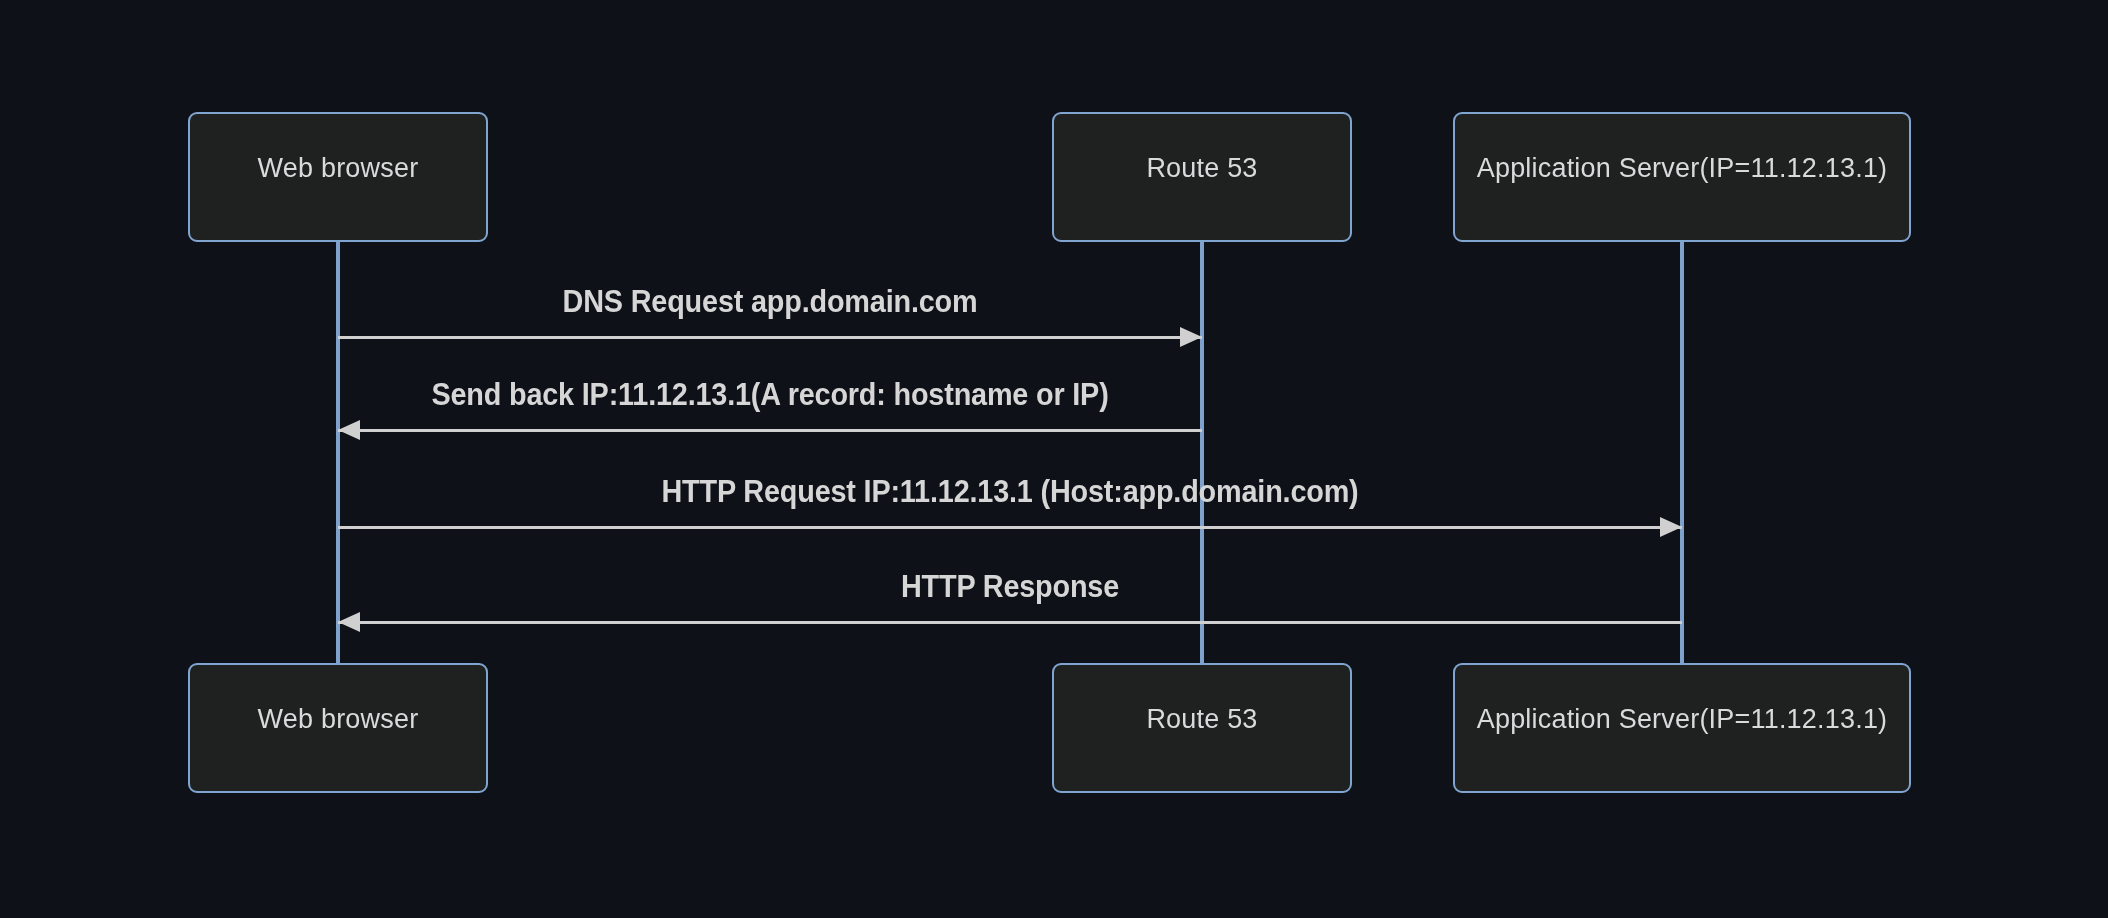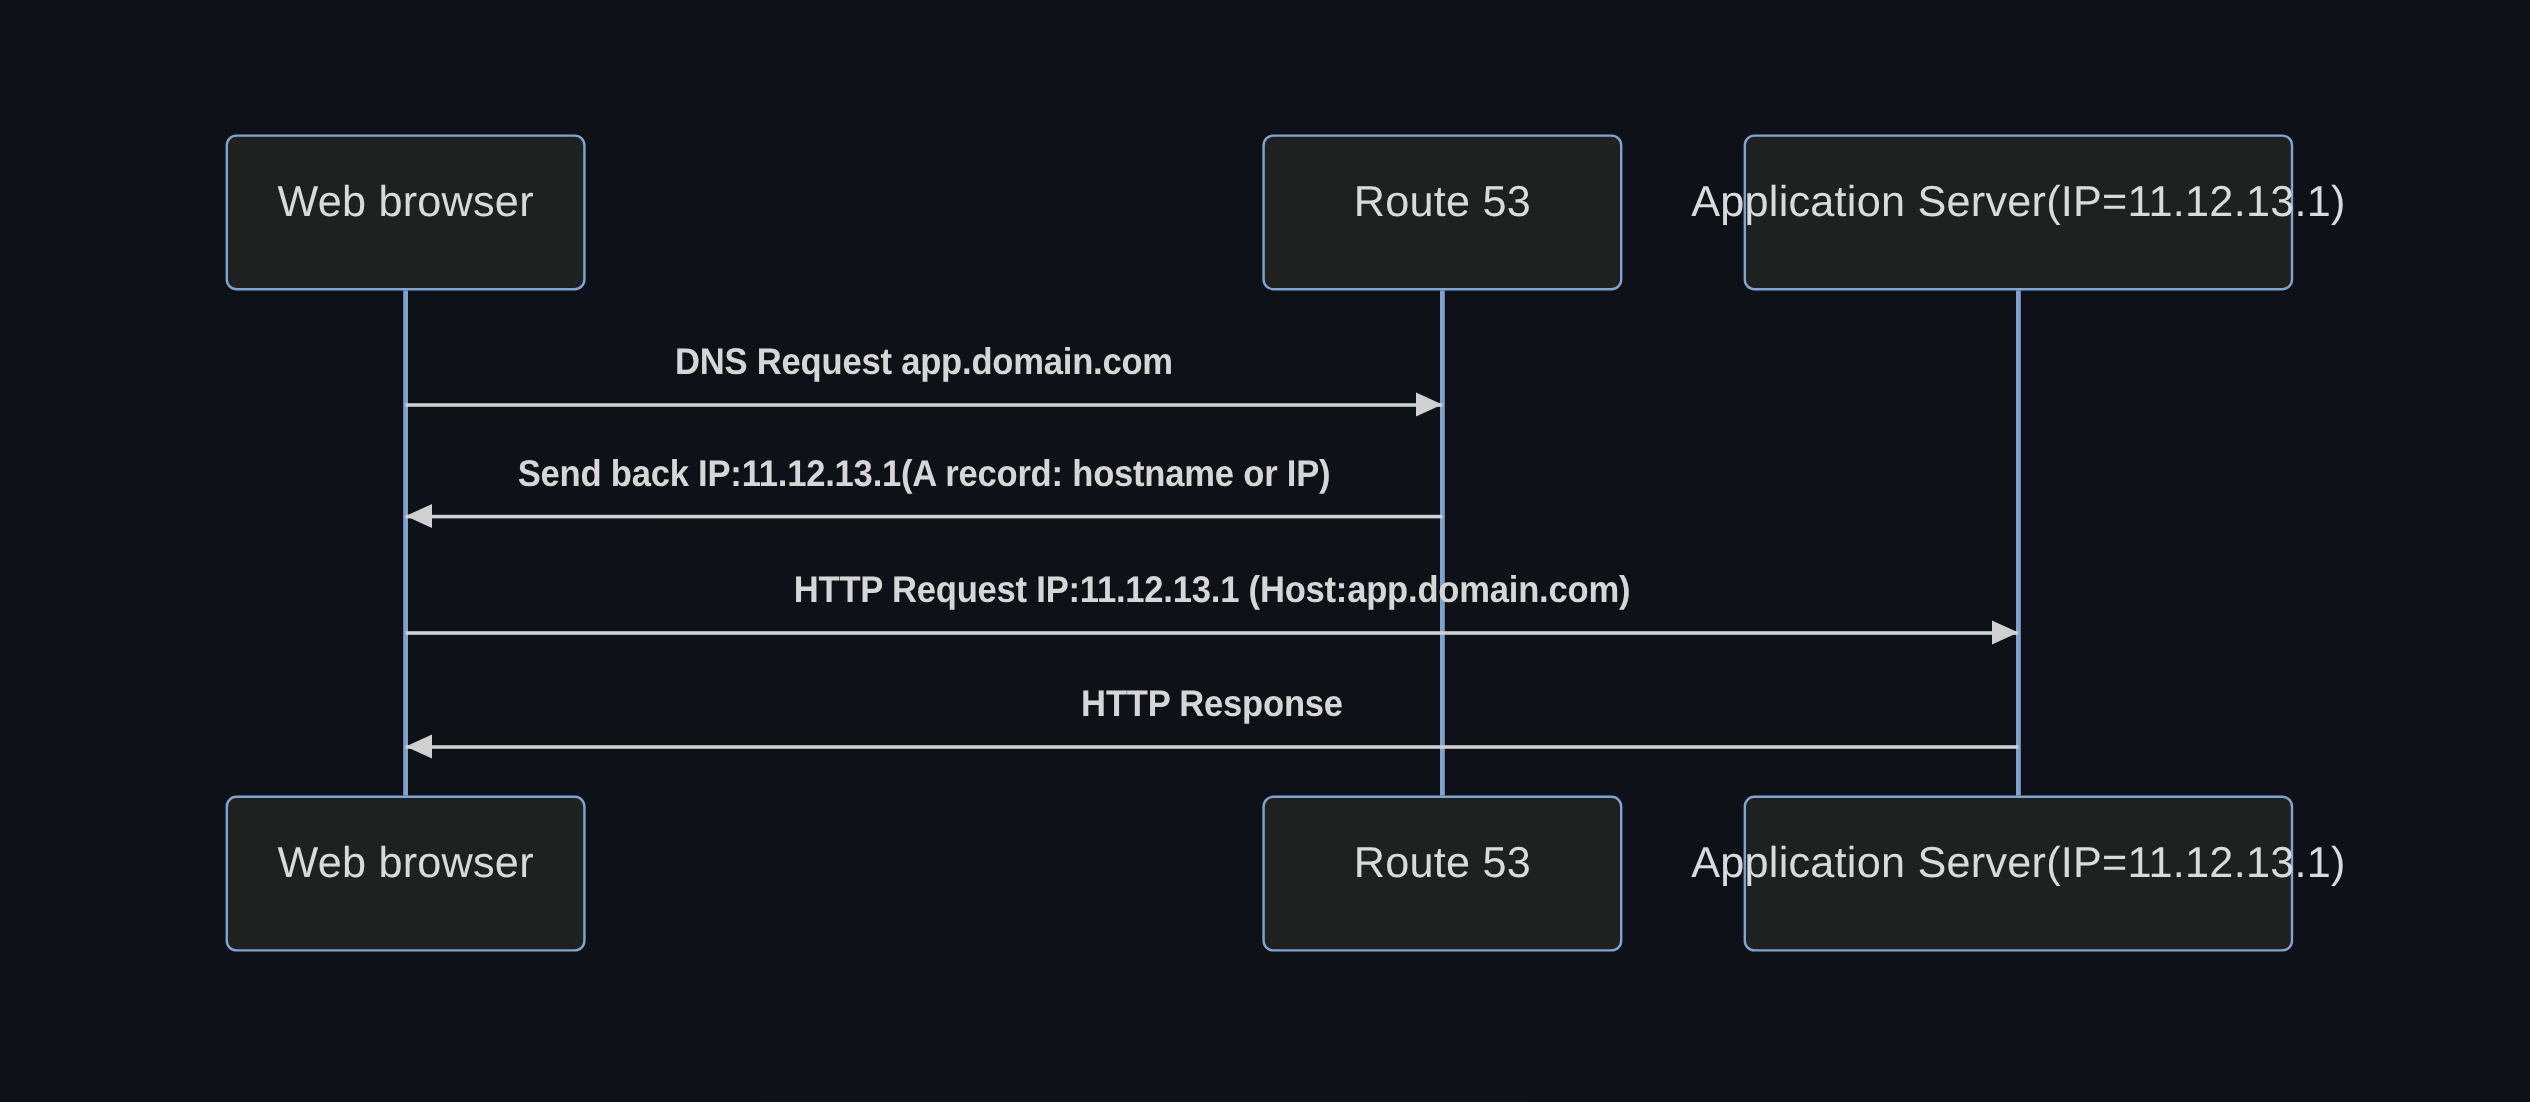--- a/index.html
+++ b/index.html
@@ -31,21 +31,21 @@
     height: 130px;
     background: var(--actor-fill);
     border: 2px solid var(--actor-border);
     border-radius: 9px;
     display: flex;
     align-items: center;
     justify-content: center;
   }
   .actor-box .label {
     color: var(--actor-text);
-    font-size: 36px;
+    font-size: 27px;
     letter-spacing: 0.2px;
     white-space: nowrap;
     position: relative;
     top: -9px;
   }
   .lifeline {
     position: absolute;
     width: 4px;
     top: 242px;
     height: 421px;

